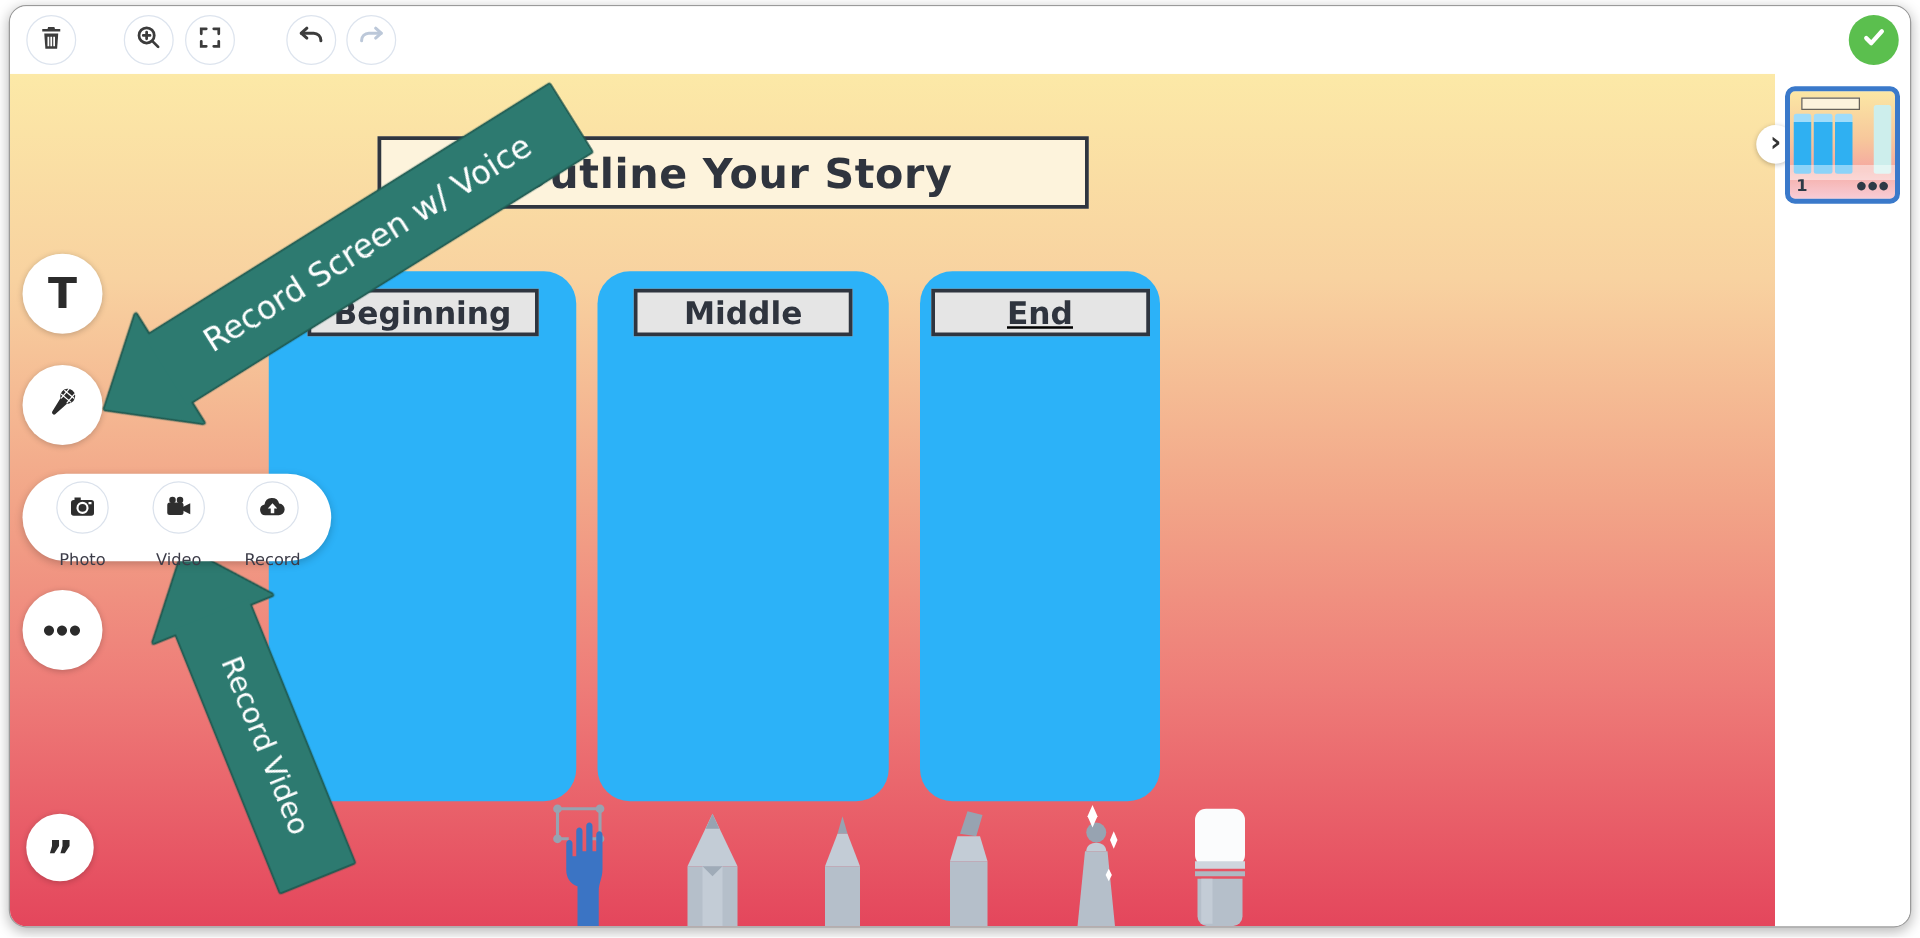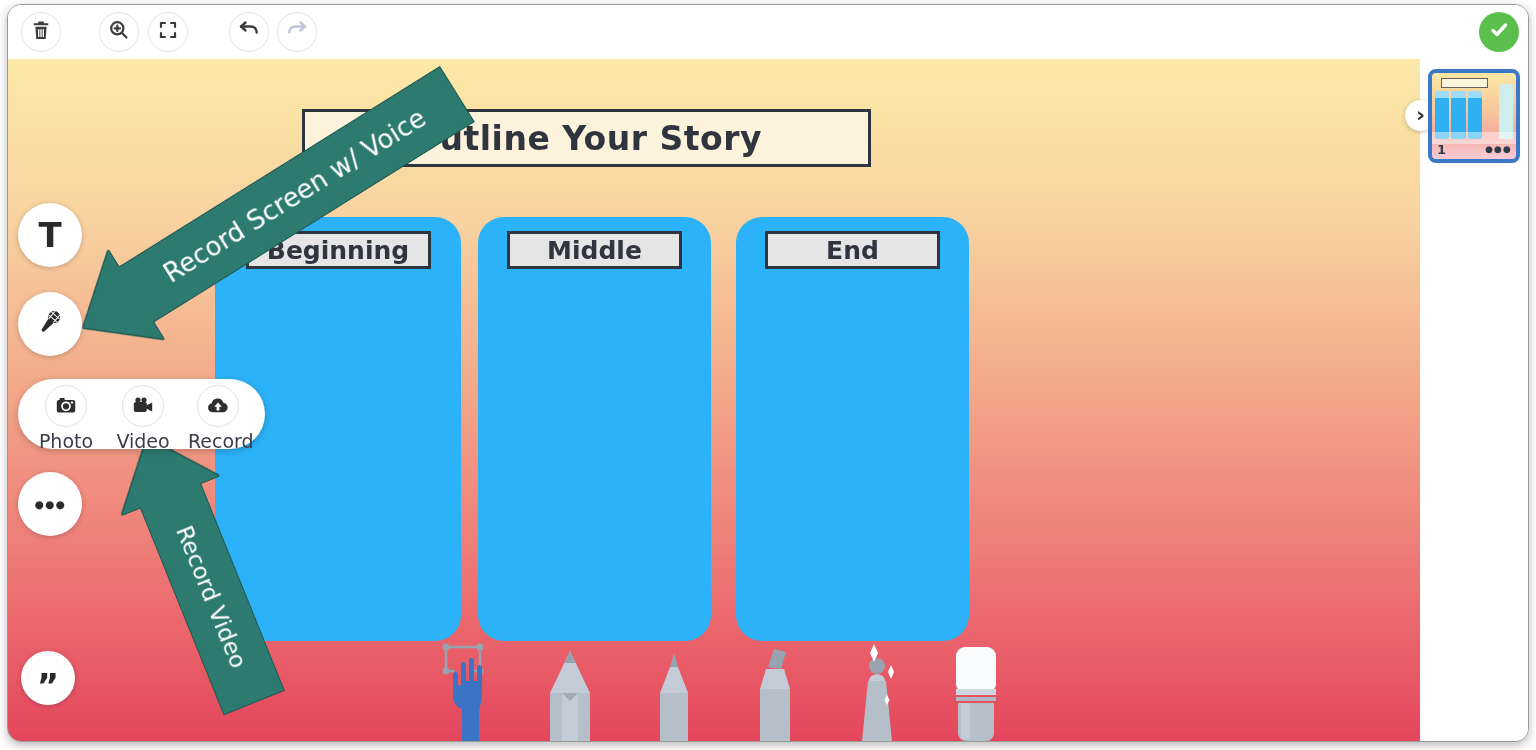--- a/index.html
+++ b/index.html
@@ -23,21 +23,21 @@
   .canvas { position:absolute; left:0; top:0; bottom:0; width:1412px; overflow:hidden;
     background:linear-gradient(180deg,#fce9a7 0%,#f8d2a0 24%,#f2a588 50%,#ee7c78 72%,#e4465c 100%); }
 
   
   .title-box { position:absolute; left:294px; top:50px; width:569px; height:58px;
     background:#fdf3dc; border:3px solid #2f353f; display:flex; align-items:center; justify-content:center; z-index:10;}
   .title-box span { font-size:33px; font-weight:bold; color:#2f343e; letter-spacing:.5px; }
 
   
   .col { position:absolute; top:158px; height:424px; background:#2cb2f8; border-radius:26px; z-index:5; }
-  .col-1 { left:207px; width:246px; } .col-2 { left:470px; width:233px; } .col-3 { left:728px; width:233px; }
+  .col-1 { left:207px; width:246px; } .col-2 { left:470px; width:233px; } .col-3 { left:728px; width:192px;text-decoration:underline; }
   .col-head { margin:14px auto 0; height:38px; background:#e5e5e5; border:3px solid #2f353f;
     display:flex; align-items:center; justify-content:center; }
   .col-1 .col-head{width:185px;} .col-2 .col-head{width:175px;} .col-3 .col-head{width:175px;}
   .col-head span { font-size:25px; font-weight:bold; color:#2f343e; }
 
   
   .record-panel { position:absolute; left:980px; top:35px; width:383px; height:545px;
     background:#a6e7e3; border-radius:30px; z-index:4; }
   .record-head { margin:13px auto 0; width:345px; height:38px; background:#daf4f3; border:3px solid #2f353f;
     display:flex; align-items:center; justify-content:center; }
@@ -54,21 +54,21 @@
   .btn-quote{ left:13px; top:592px; width:54px; height:54px; }
   .btn-quote span { font-size:34px; font-weight:bold; color:#2b2b2b; line-height:10px; margin-top:16px; }
 
   
   .media-pop { position:absolute; left:10px; top:320px; width:247px; height:70px; background:#fff;
     border-radius:35px; box-shadow:0 2px 7px rgba(0,0,0,.22); z-index:60; }
   .media-item { position:absolute; top:6px; width:60px; text-align:center; cursor:pointer; }
   .mi-1{left:18px;} .mi-2{left:95px;} .mi-3{left:170px;}
   .media-item .mi-circle { width:42px; height:42px; margin:0 auto; border:1px solid #dbe2ec; border-radius:50%;
     display:flex; align-items:center; justify-content:center; }
-  .media-item .mi-label { font-size:19px; color:#3c3c48; margin-top:3px; }
+  .media-item .mi-label { font-size:13px; color:#3c3c48; margin-top:14px; }
 
   
   .block-arrow { position:absolute; z-index:50;
     filter:drop-shadow(1px 0 0 #1e584f) drop-shadow(-1px 0 0 #1e584f) drop-shadow(0 1px 0 #1e584f) drop-shadow(0 -1px 0 #1e584f); }
   .block-arrow .head { position:absolute; left:0; top:50%; transform:translateY(-50%); width:0; height:0;
     border-top:52px solid transparent; border-bottom:52px solid transparent; border-right:62px solid #2d7a70; }
   .block-arrow .body { position:absolute; left:58px; right:0; top:50%; transform:translateY(-50%); height:64px;
     background:#2d7a70; display:flex; align-items:center; justify-content:center; white-space:nowrap; }
   .block-arrow .body span { color:#fff; }
   .arrow-1 { left:42px; top:94px; width:440px; height:116px; transform:rotate(-32deg); }

